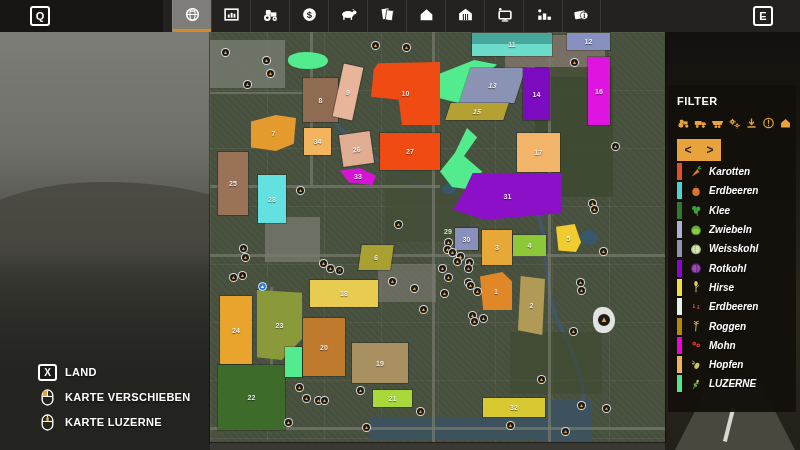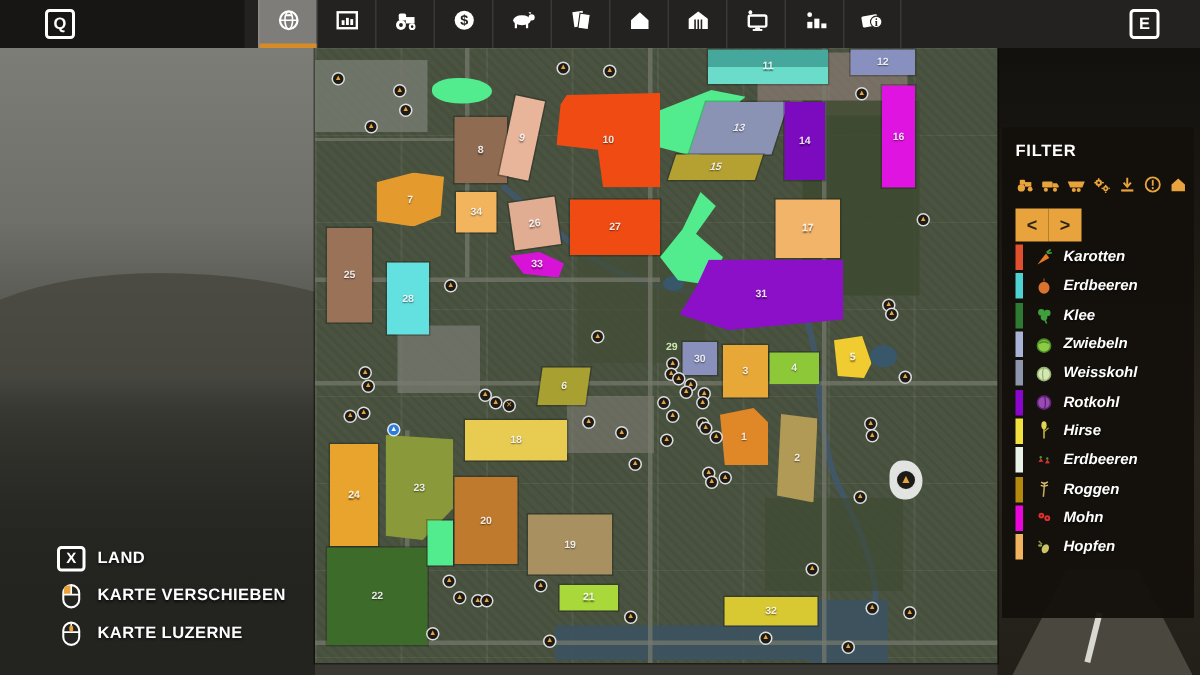--- a/index.html
+++ b/index.html
@@ -700,20 +700,35 @@
         <div class="crop-swatch" style="background:#f2b35e"></div>
         <div class="crop-icon">
           <svg width="14" height="14" viewBox="0 0 16 16">
             <ellipse cx="9" cy="9" rx="2.6" ry="3.6" fill="#ccc468" transform="rotate(25 9 9)"></ellipse>
             <path d="M6.5 5.5 L4 3" stroke="#7a9a3a" stroke-width="1.2"></path>
             <ellipse cx="5" cy="6.5" rx="1.6" ry="1" fill="#8aaa48"></ellipse>
           </svg>
         </div>
         <div class="crop-label">Hopfen</div>
       </div>
+      <div class="crop-row">
+        <div class="crop-swatch" style="background:#54e68c"></div>
+        <div class="crop-icon">
+          <svg width="14" height="14" viewBox="0 0 16 16">
+            <path d="M5 13.5 L9 5" stroke="#5a9a3a" stroke-width="1.2"></path>
+            <g fill="#6ab048">
+              <circle cx="6.5" cy="8.5" r="1.3"></circle>
+              <circle cx="9.5" cy="7" r="1.3"></circle>
+              <circle cx="8" cy="10" r="1.3"></circle>
+            </g>
+            <circle cx="10" cy="4.5" r="1.4" fill="#c8b878"></circle>
+          </svg>
+        </div>
+        <div class="crop-label">LUZERNE</div>
+      </div>
     </div>
 </div>
 
 <div class="legend">
   <div class="legend-row">
     <div class="legend-key">X</div>
     <div class="legend-label">LAND</div>
   </div>
   <div class="legend-row">
     <div class="legend-mouse" id="mouse-pan">

